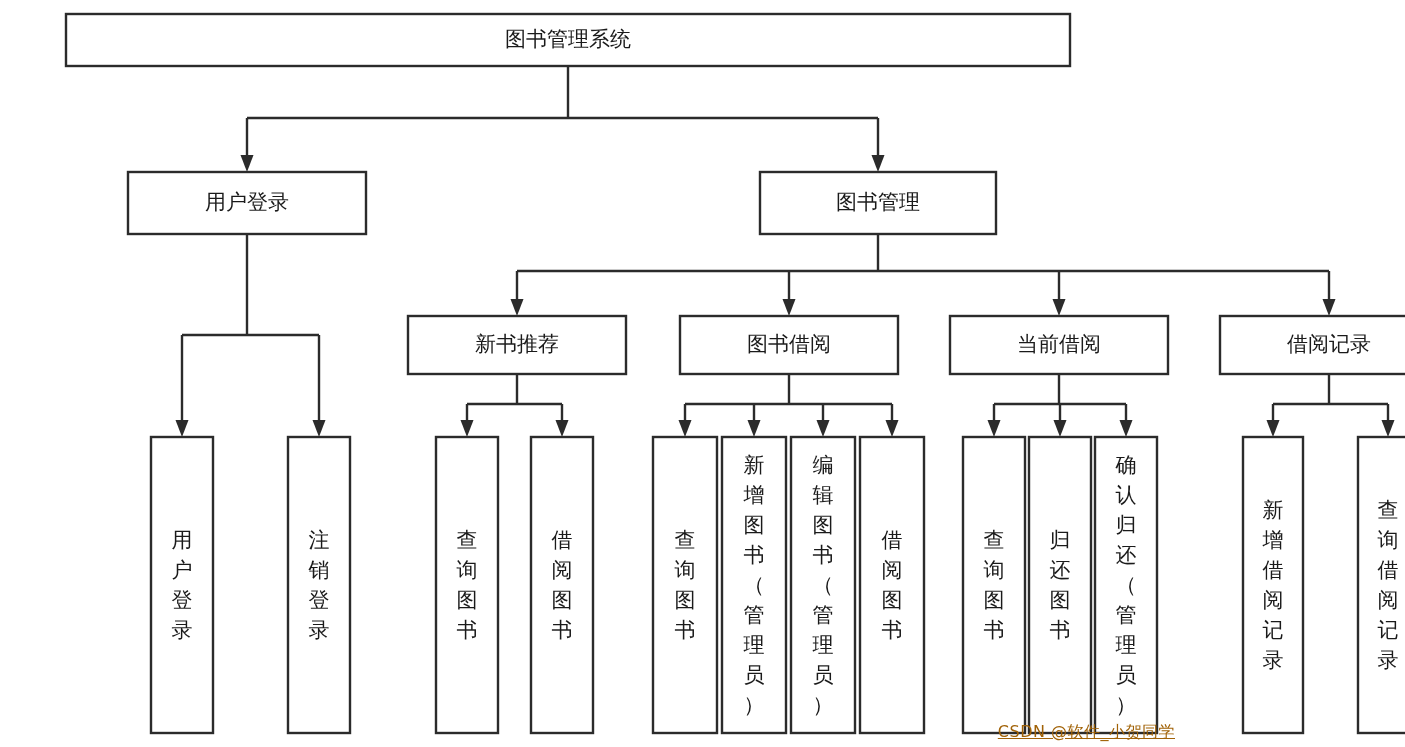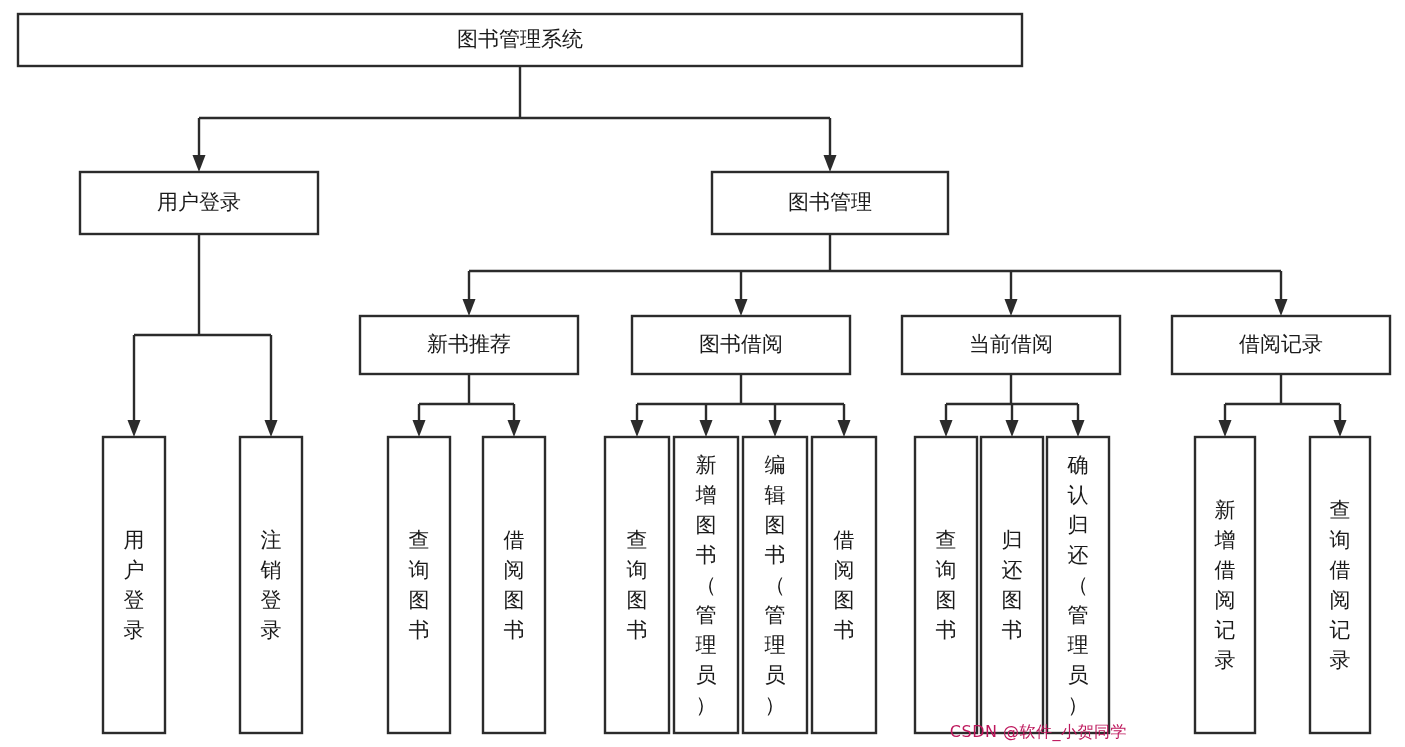--- a/index.html
+++ b/index.html
@@ -12,20 +12,21 @@
     height: 747px;
     font-family: "DejaVu Sans", "Liberation Sans", sans-serif;
     overflow: hidden;
     position: relative;
   }
   #diagram-root {
     position: relative;
     width: 1135px;
     height: 747px;
     background: #ffffff;
+    margin-left: 48px;
   }
   svg.diagram-canvas {
     position: absolute;
     left: 0;
     top: 0;
     width: 1405px;
     height: 747px;
     display: block;
   }
   .node-box {
@@ -57,24 +58,25 @@
     fill: #1a1a1a;
     text-anchor: middle;
     white-space: pre;
   }
   .watermark {
     position: absolute;
     right: 8px;
     bottom: 4px;
     font-family: "DejaVu Sans", "Liberation Sans", sans-serif;
     font-size: 16px;
-    color: #be185d;
+    color: #a16207;
     letter-spacing: 0.5px;
     user-select: none;
     pointer-events: none;
+    text-decoration: underline;
   }
 </style>
 </head>
 <body>
 
 <div id="diagram-root">
   <svg class="diagram-canvas" viewBox="0 0 1405 747" xmlns="http://www.w3.org/2000/svg">
 
     <g id="connector-layer">
         <line x1="520" y1="66" x2="520" y2="118" class="connector"></line>

